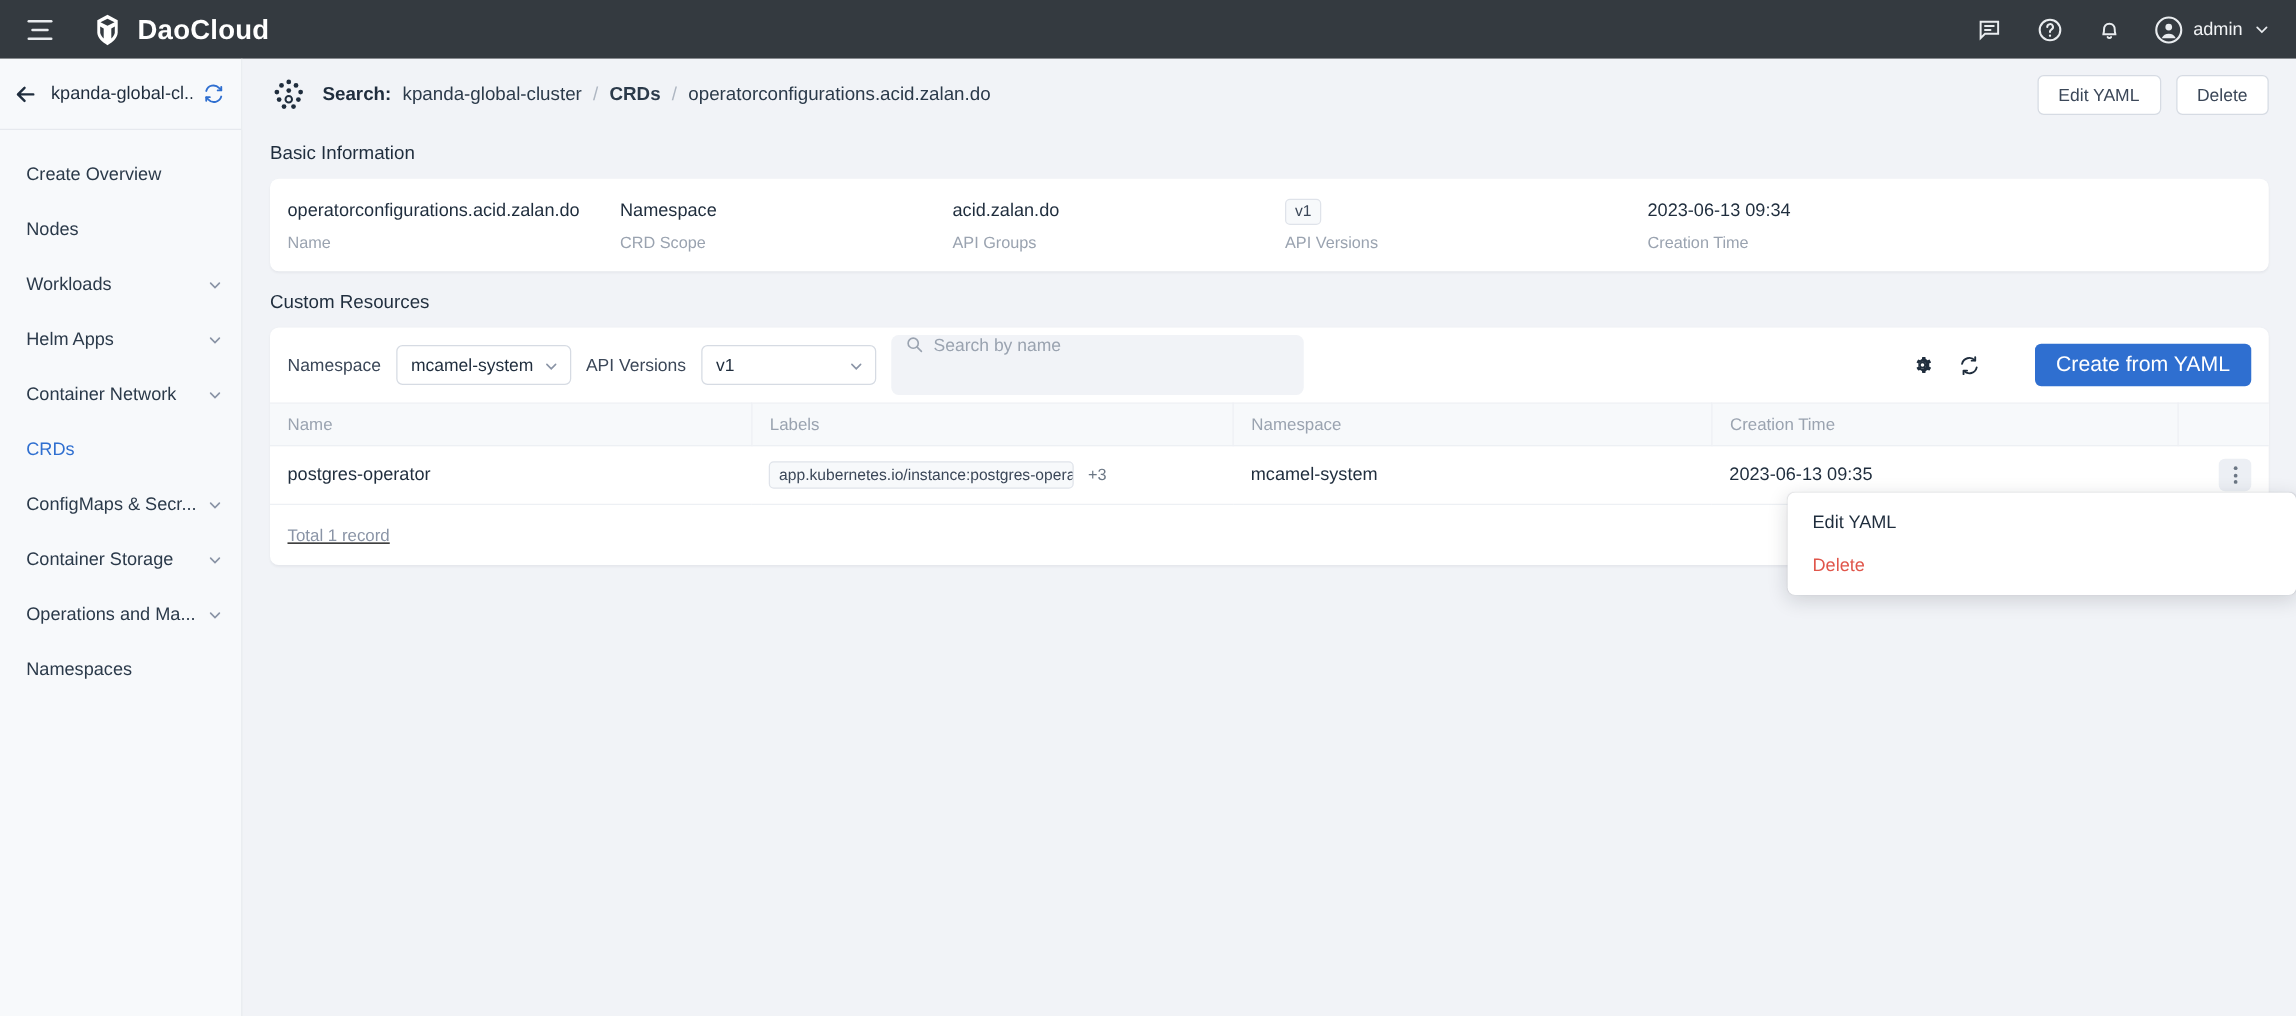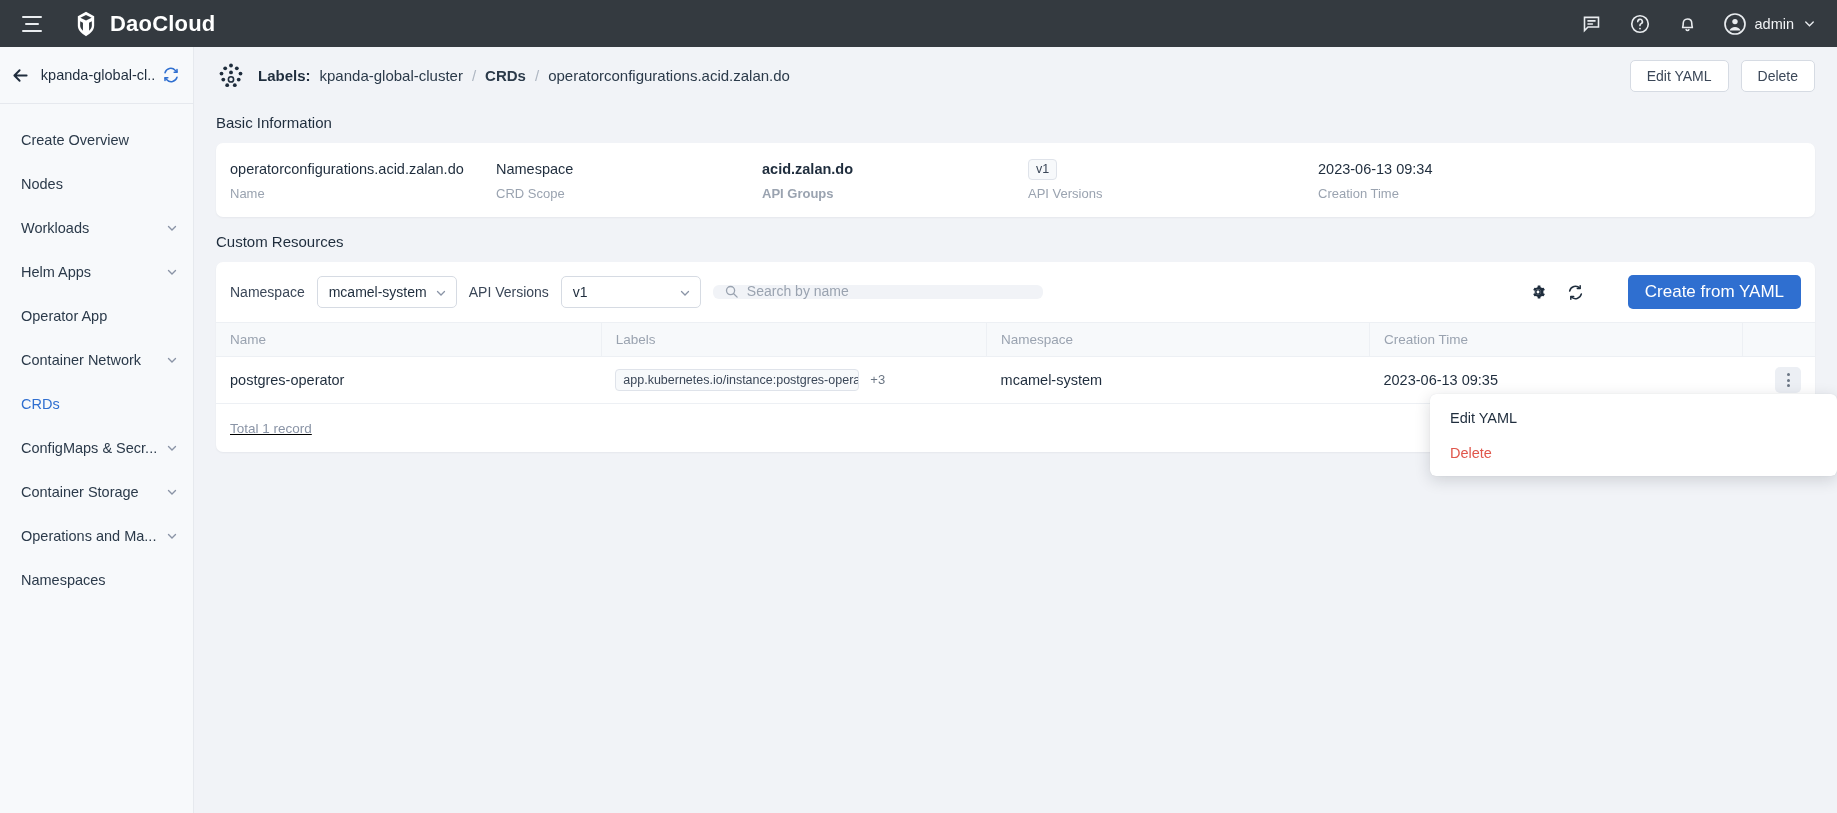--- a/index.html
+++ b/index.html
@@ -79,21 +79,21 @@
 
   .content { padding: 0 22px; }
   .section-title { font-size: 15px; color: #1f2d3d; font-weight: 500; margin: 10px 0 12px 0; }
   .card { background: #fff; border-radius: 7px; box-shadow: 0 1px 2px rgba(16,24,40,.05); }
 
   
   .basic { height: 74px; display: flex; align-items: center; padding: 0 14px; }
   .bi-cell { flex: 0 0 266px; padding-left: 0; }
   .bi-cell.c1 { flex: 0 0 266px; }
   .bi-cell.c2 { flex: 0 0 266px; }
-  .bi-cell.c3 { flex: 0 0 266px; font-weight: bold; }
+  .bi-cell.c3 { flex: 0 0 266px; }
   .bi-cell.c4 { flex: 0 0 290px; }
   .bi-val { font-size: 14.5px; color: #1f2d3d; margin-bottom: 7px; height: 19px; display:flex; align-items:center; }
   .bi-lab { font-size: 13px; color: #9aa3b0; }
   .tagbox {
     display: inline-flex; align-items: center; height: 21px; padding: 0 7px;
     border: 1px solid #dfe3ea; background: #f7f9fb; border-radius: 4px;
     font-size: 12.5px; color: #3b4758;
   }
 
   
@@ -101,22 +101,22 @@
   .field-label { font-size: 14px; color: #3b4758; }
   .select {
     position: relative; height: 32px; border: 1px solid #d6dbe3; border-radius: 5px;
     background: #fff; display: flex; align-items: center; padding: 0 28px 0 11px;
     font-size: 14px; color: #1f2d3d; cursor: pointer; min-width: 140px;
   }
   .select.ns { width: 140px; }
   .select.ver { width: 140px; }
   .select .sc { position: absolute; right: 8px; top: 9px; width: 14px; height: 14px; color: #8a94a6; }
   .search {
-    height: 14px; width: 330px; border-radius: 6px; background: #f1f3f7;
-    display: flex; align-items: flex-end; gap: 8px; padding: 0 11px;
+    height: 48px; width: 330px; border-radius: 6px; background: #f1f3f7;
+    display: flex; align-items: flex-start; gap: 8px; padding: 0 11px;
     font-size: 14px; color: #9aa3b0; cursor: text;
   }
   .tb-right { margin-left: auto; display: flex; align-items: center; gap: 18px; }
   .tb-icon { width: 20px; height: 20px; color: #2b3a4a; cursor: pointer; display:flex; align-items:center; justify-content:center; }
   .btn-primary {
     height: 34px; padding: 0 17px; border: none; border-radius: 5px;
     background: #2f6fd0; color: #fff; font-size: 17px; cursor: pointer; margin-left: 24px;
   }
 
   
@@ -253,23 +253,20 @@
       <span class="nav-label">Workloads</span>
       <svg class="chev" viewBox="0 0 24 24" fill="none" stroke="#8a94a6" stroke-width="2.3">
           <path d="M6 9.5l6 6 6-6" stroke-linecap="round"></path>
         </svg>
     </div>
     <div class="nav-item">
       <span class="nav-label">Helm Apps</span>
       <svg class="chev" viewBox="0 0 24 24" fill="none" stroke="#8a94a6" stroke-width="2.3">
           <path d="M6 9.5l6 6 6-6" stroke-linecap="round"></path>
         </svg>
-    </div>
-    <div class="nav-item">
-      <span class="nav-label">Operator App</span>
     </div>
     <div class="nav-item">
       <span class="nav-label">Container Network</span>
       <svg class="chev" viewBox="0 0 24 24" fill="none" stroke="#8a94a6" stroke-width="2.3">
           <path d="M6 9.5l6 6 6-6" stroke-linecap="round"></path>
         </svg>
     </div>
     <div class="nav-item active">
       <span class="nav-label">CRDs</span>
     </div>
@@ -309,21 +306,21 @@
           <circle cx="15" cy="11.4" r="1.9"></circle>
           <circle cx="24.5" cy="12.6" r="1.9"></circle>
         <circle cx="7.3" cy="18.6" r="1.9"></circle>
           <circle cx="22.7" cy="18.6" r="1.9"></circle>
         <circle cx="15" cy="18.4" r="2.6" fill="none" stroke="#1f2d3d" stroke-width="1.6"></circle>
         <circle cx="11.2" cy="24.2" r="1.9"></circle>
           <circle cx="18.8" cy="24.2" r="1.9"></circle>
       </g>
     </svg>
     <div class="crumbs">
-      <span class="crumb-key">Labels:</span>
+      <span class="crumb-key">Search:</span>
       <span class="crumb-link">kpanda-global-cluster</span>
       <span class="crumb-sep">/</span>
       <span class="crumb-link bold">CRDs</span>
       <span class="crumb-sep">/</span>
       <span class="crumb-cur">operatorconfigurations.acid.zalan.do</span>
     </div>
     <div class="crumb-actions">
       <button class="btn-ghost">Edit YAML</button>
       <button class="btn-ghost">Delete</button>
     </div>

